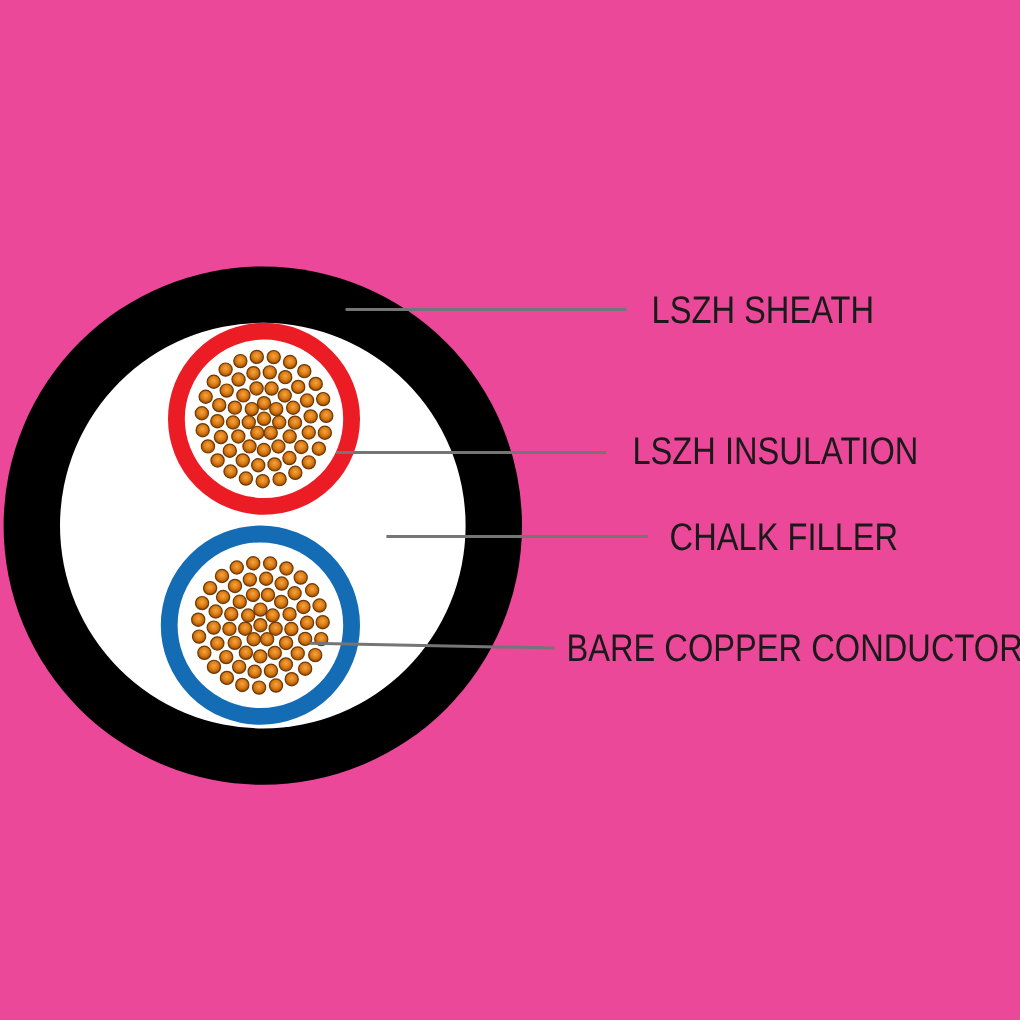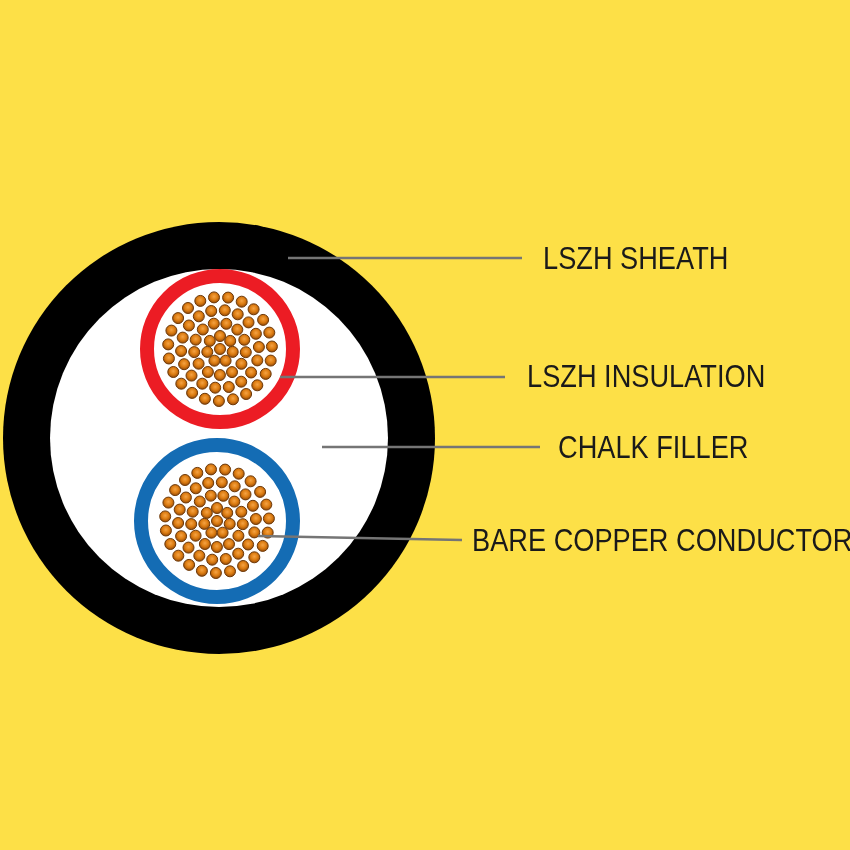--- a/index.html
+++ b/index.html
@@ -1,21 +1,21 @@
 <!DOCTYPE html>
 <html><head>
 <meta charset="utf-8">
 <style>
   html, body {
     margin: 0; padding: 0; background: #ffffff;
   }
   .canvas {
     position: relative;
     width: 850px; height: 850px;
-    background: #fde047;
+    background: #ec4899;
     overflow: hidden;
     font-family: "Liberation Sans", sans-serif;
   }
   .diagram-svg {
     position: absolute; left: 0; top: 0;
   }
   .label {
     position: absolute;
     height: 40px; line-height: 40px;
     font-size: 32px;

